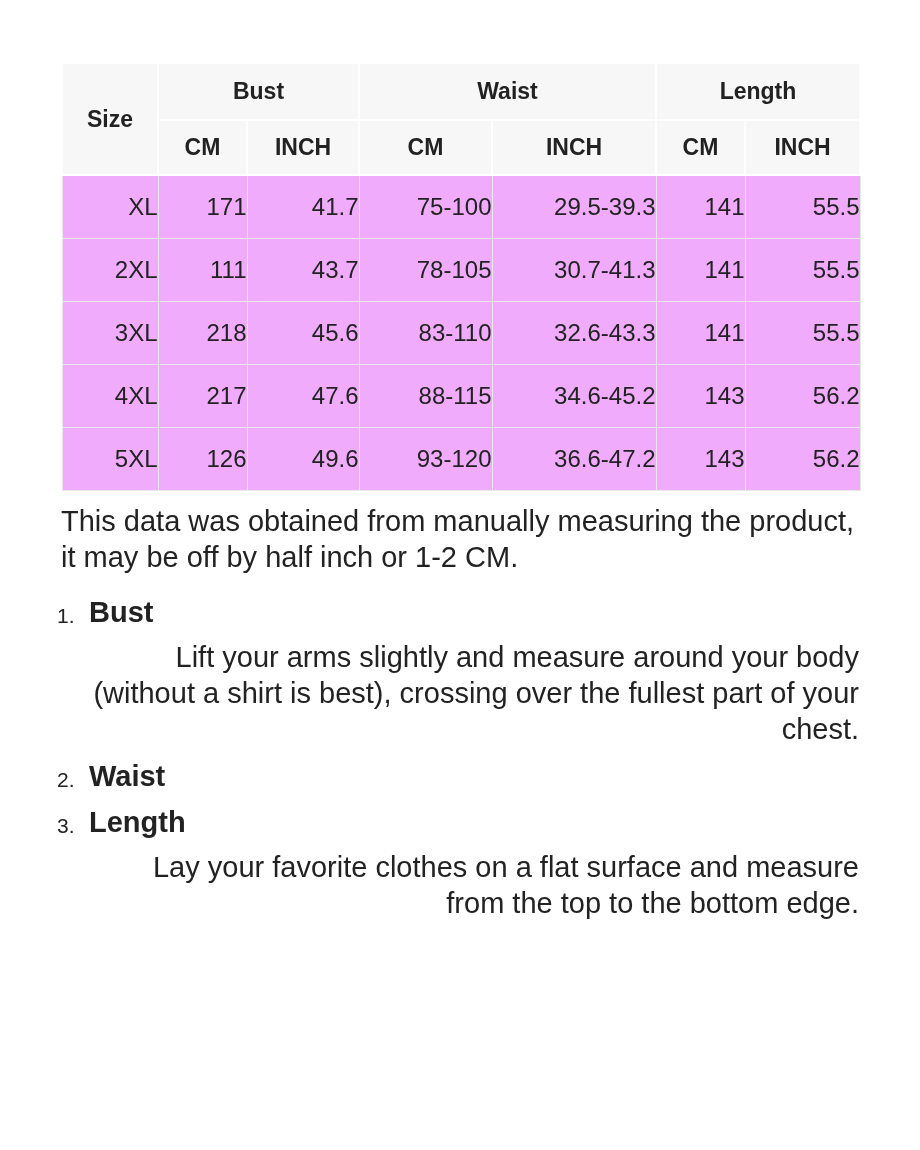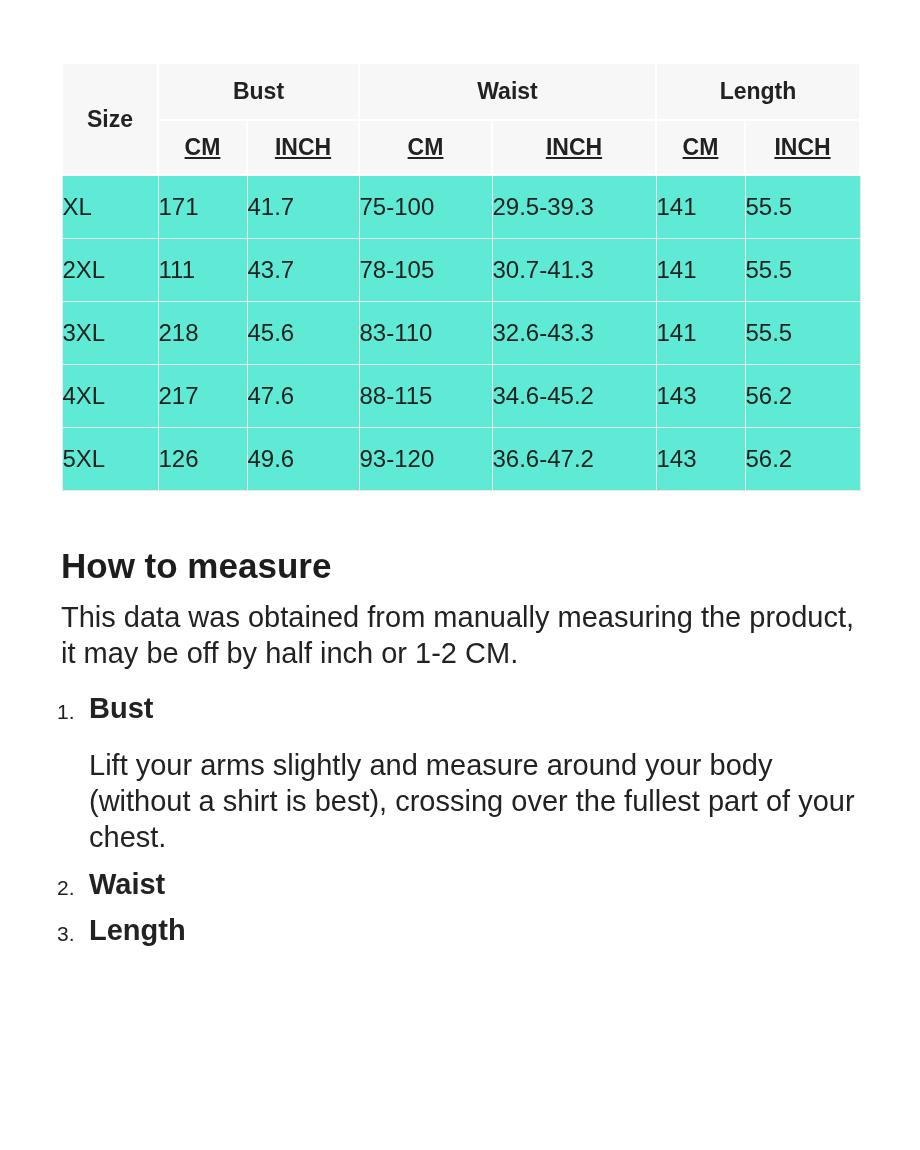--- a/index.html
+++ b/index.html
@@ -33,28 +33,28 @@
     border: 2px solid #ffffff;
     font-weight: bold;
     font-size: 23px;
     color: #222222;
     text-align: center;
     vertical-align: middle;
     padding: 0;
     box-sizing: border-box;
   }
   tr.group-row th { height: 57px; }
-  tr.unit-row th  { height: 55px; text-decoration: underline; }
+  tr.unit-row th  { height: 55px; }
 
   td {
-    background: #5eead4;
+    background: #f0abfc;
     border: 1px solid #e8e8e8;
     font-size: 24px;
     color: #222222;
-    text-align: left;
+    text-align: right;
     vertical-align: middle;
     height: 63px;
     padding: 0;
     box-sizing: border-box;
   }
 
   
   h2.htm-heading {
     font-size: 35px;
     line-height: 42px;
@@ -82,21 +82,22 @@
   }
   .step-title {
     font-size: 29px;
     line-height: 34px;
     font-weight: bold;
     margin: 0;
   }
   .step-desc {
     font-size: 29px;
     line-height: 36px;
-    margin: 22px 0 4px 0;
+    margin: 10px 0 4px 0;
+    text-align: right;
   }
 </style>
 </head>
 <body>
 
 <div class="page">
 
   <table class="size-table">
     <colgroup>
       <col class="c0">
@@ -165,21 +166,20 @@
         <td>126</td>
         <td>49.6</td>
         <td>93-120</td>
         <td>36.6-47.2</td>
         <td>143</td>
         <td>56.2</td>
       </tr>
     </tbody>
   </table>
 
-  <h2 class="htm-heading">How to measure</h2>
 
   <p class="intro">This data was obtained from manually measuring the product, it may be off by half inch or 1-2 CM.</p>
 
   <div class="steps">
 
     <div class="step">
       <span class="step-num">1.</span>
       <div class="step-body">
         <h3 class="step-title">Bust</h3>
         <p class="step-desc">Lift your arms slightly and measure around your body (without a shirt is best), crossing over the fullest part of your chest.</p>
@@ -190,17 +190,18 @@
       <span class="step-num">2.</span>
       <div class="step-body">
         <h3 class="step-title">Waist</h3>
       </div>
     </div>
 
     <div class="step">
       <span class="step-num">3.</span>
       <div class="step-body">
         <h3 class="step-title">Length</h3>
+        <p class="step-desc">Lay your favorite clothes on a flat surface and measure from the top to the bottom edge.</p>
       </div>
     </div>
 
   </div>
 </div>
 
 </body></html>

